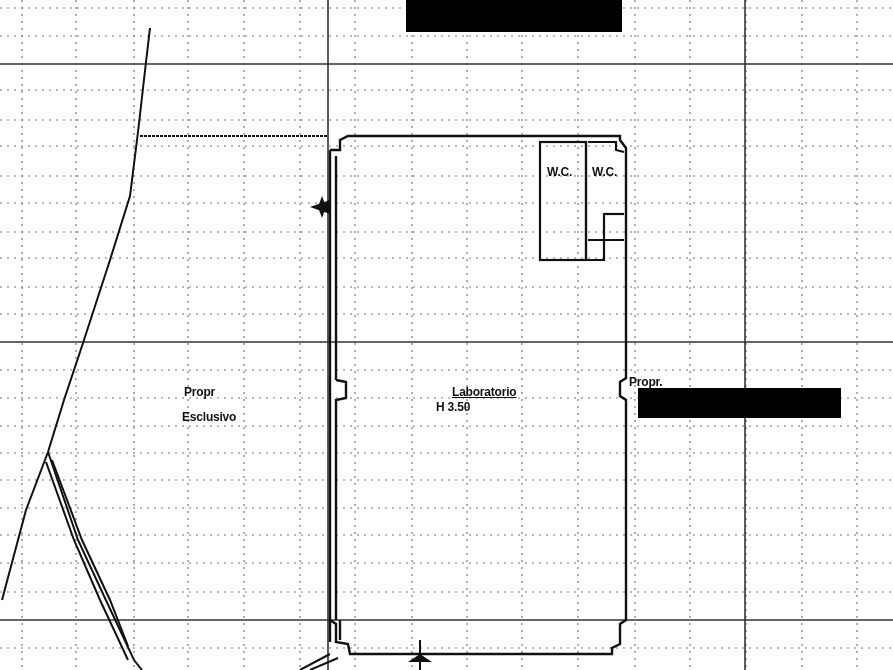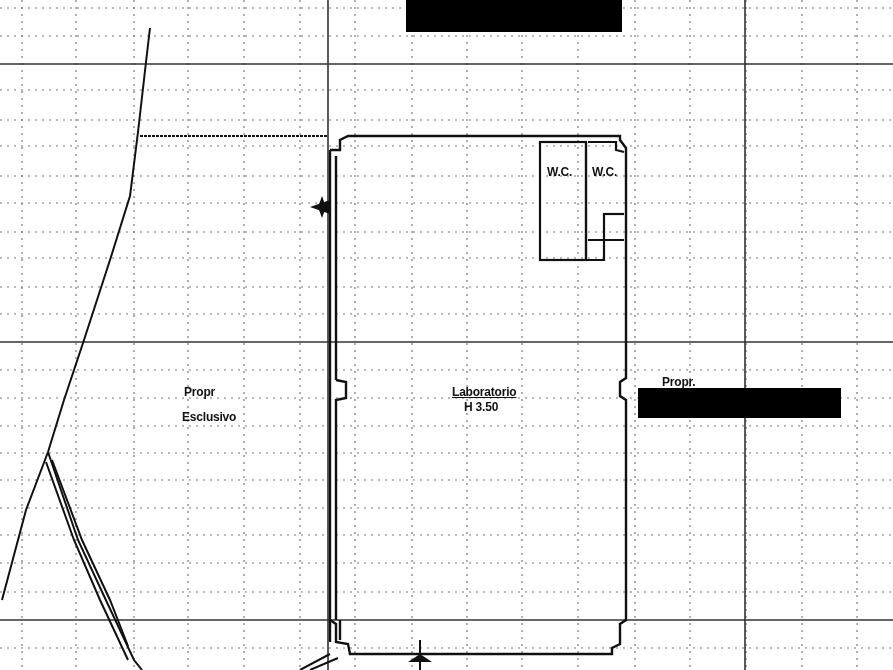--- a/index.html
+++ b/index.html
@@ -109,15 +109,15 @@
 <div class="redact" style="left:406px;top:0;width:216px;height:32px;"></div>
 <div class="redact" style="left:638px;top:388px;width:203px;height:30px;"></div>
 
 <div class="lbl" style="left:547px;top:166px;">W.C.</div>
 <div class="lbl" style="left:592px;top:166px;">W.C.</div>
 
 <div class="lbl" style="left:184px;top:386px;">Propr</div>
 <div class="lbl" style="left:182px;top:401px;margin-top:10px;">Esclusivo</div>
 
 <div class="lbl" style="left:452px;top:386px;text-decoration:underline;">Laboratorio</div>
-<div class="lbl" style="left:464px;top:401px;">H 3.50</div>
+<div class="lbl" style="left:436px;top:401px;">H 3.50</div>
 
-<div class="lbl" style="left:662px;top:376px;">Propr.</div>
+<div class="lbl" style="left:629px;top:376px;">Propr.</div>
 
 </body></html>

